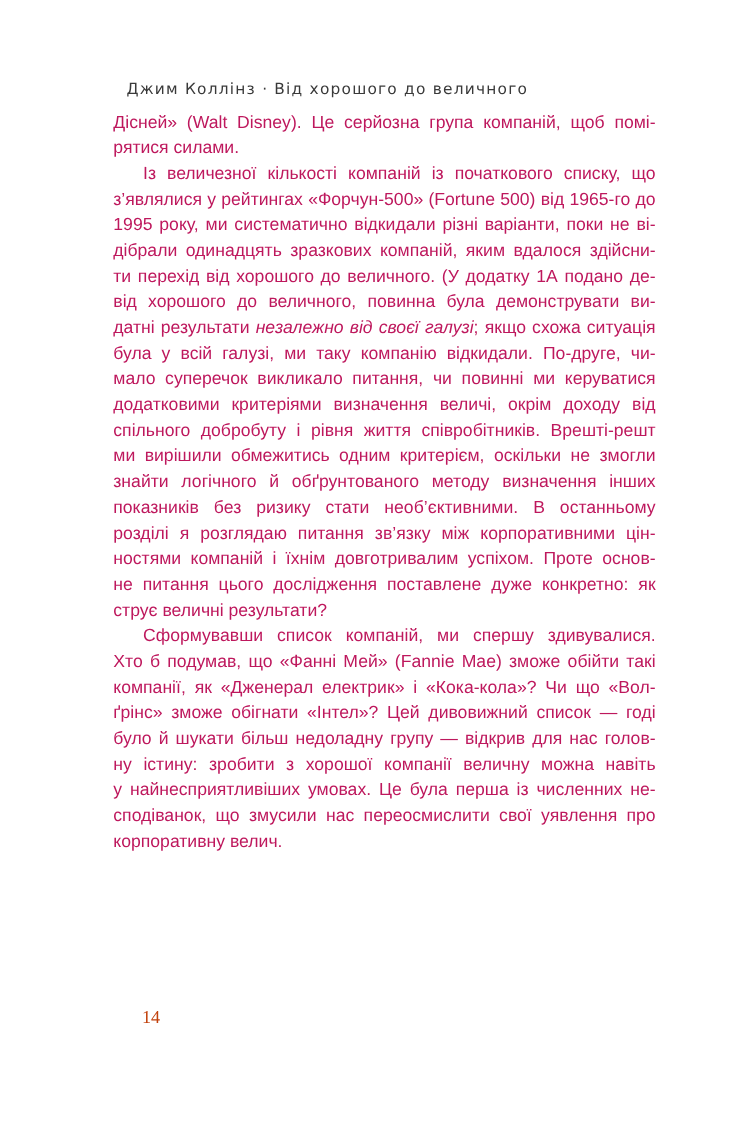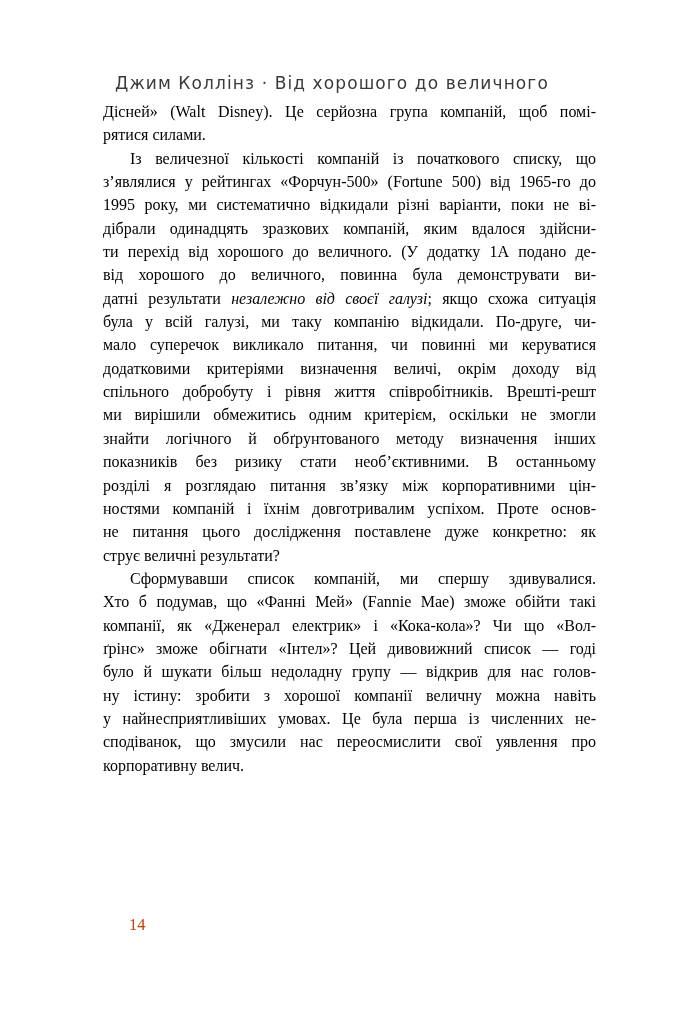--- a/index.html
+++ b/index.html
@@ -14,34 +14,34 @@
   .page {
     position: absolute;
     inset: 0;
     background: #ffffff;
   }
   .running-header {
     position: absolute;
     left: 115px;
     top: 73px;
     font-family: "DejaVu Sans", sans-serif;
-    font-size: 17px;
+    font-size: 14px;
     letter-spacing: 1.1px;
     color: #3a3a3a;
     white-space: nowrap;
   }
   .text-block {
     position: absolute;
     left: 103px;
     top: 100px;
     width: 493px;
-    font-family: Liberation Serif, serif;
+    font-family: Liberation Sans, sans-serif;
     font-size: 16px;
     line-height: 23.35px;
-    color: #000000;
+    color: #be185d;
   }
   .line {
     text-align: justify;
     text-align-last: justify;
     height: 23.35px;
     white-space: normal;
   }
   .line.last {
     text-align-last: left;
   }

